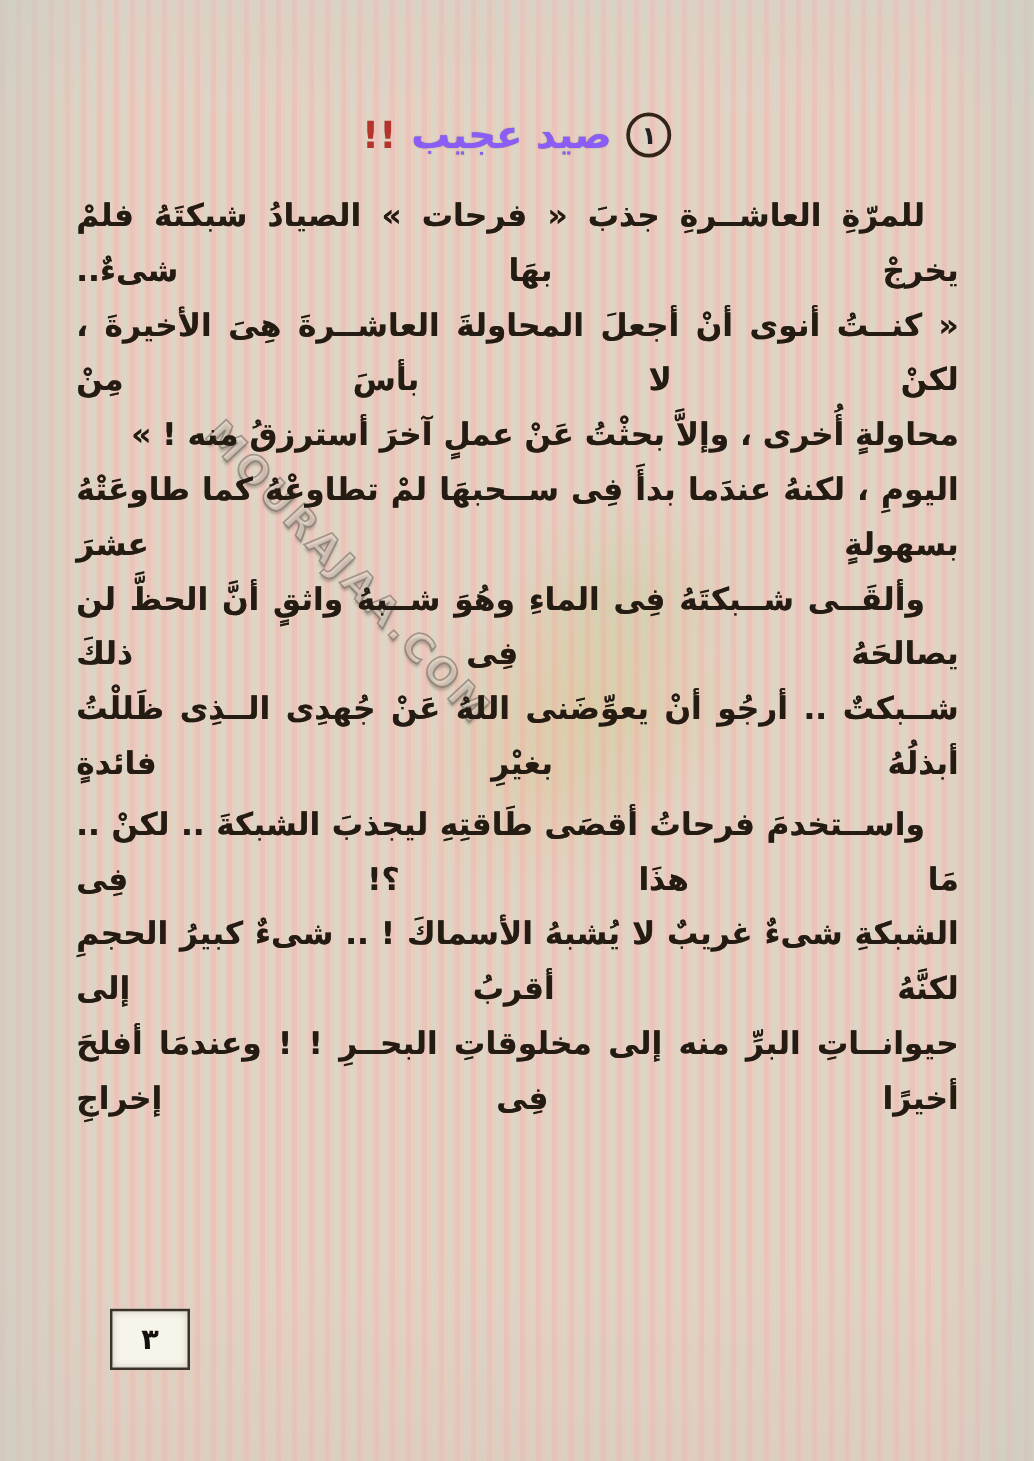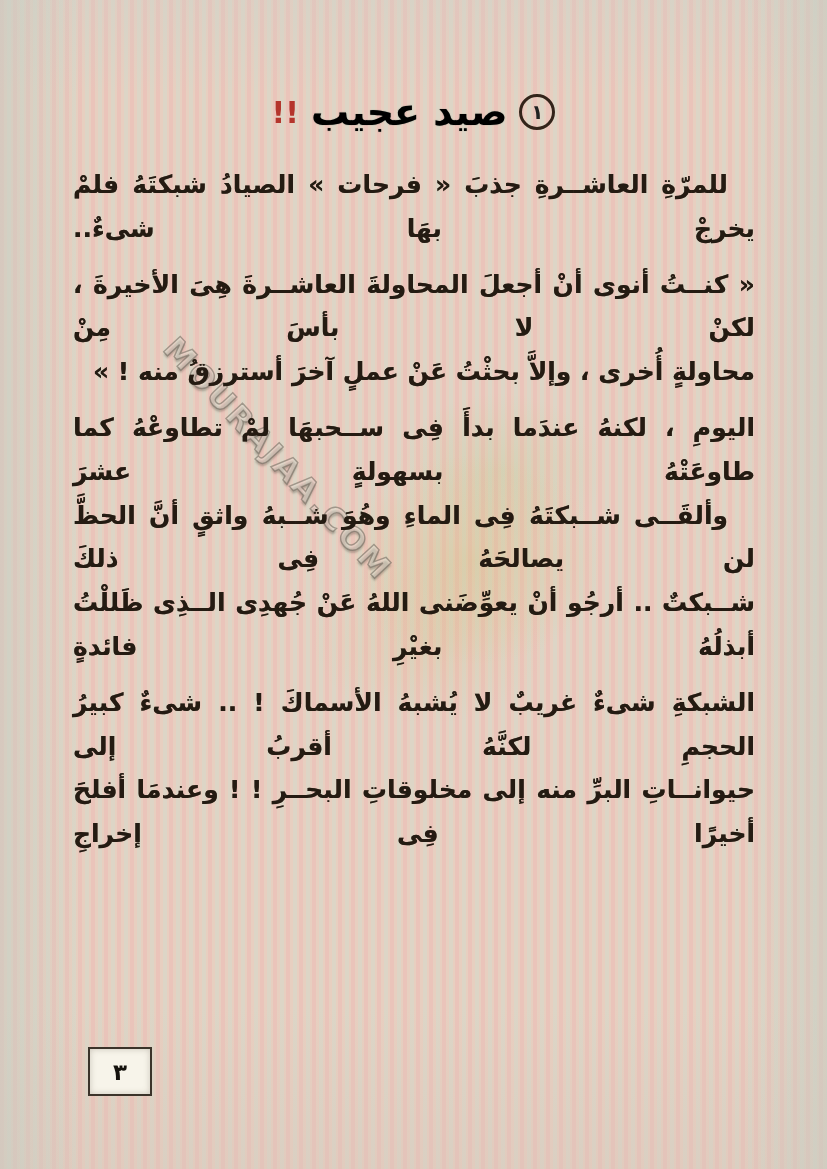--- a/index.html
+++ b/index.html
@@ -28,33 +28,33 @@
     display:flex;flex-direction:row;justify-content:center;align-items:center;
     direction:rtl;gap:12px;
   }
   .chapter-badge{
     width:36px;height:36px;border:3.5px solid #33241a;border-radius:50%;
     display:flex;align-items:center;justify-content:center;
     color:#222;font-size:20px;font-weight:bold;line-height:1;
     box-sizing:border-box;
   }
   .title-text{
-    color:#000000;font-size:38px;font-weight:bold;letter-spacing:0px;
+    color:#8b5cf6;font-size:31px;font-weight:bold;letter-spacing:0px;
     text-shadow:0 0 1px rgba(20,60,50,0.5);
   }
   .title-punct{
     color:#b5352c;font-size:30px;font-weight:bold;
   }
   .story{
     position:absolute;top:151px;left:61px;width:706px;
     direction:rtl;
     color:#241b12;font-size:25px;font-weight:bold;line-height:43.8px;
     text-shadow:0 0 0.5px rgba(30,20,10,0.6);
   }
-  .para{margin:12px;}
+  .para{margin:0;}
   .para:nth-child(4){margin-top:5px;}
   .para:nth-child(5){margin-top:4px;}
   .line{text-align:justify;text-align-last:justify;white-space:normal;}
   .line.end{text-align:left;text-align-last:right;}
   .line.indent{text-indent:27px;}
   .watermark{
     position:absolute;left:183px;top:330px;
     transform:rotate(47deg);transform-origin:left top;
     font-size:31px;font-weight:bold;letter-spacing:3px;
     color:rgba(236,230,219,0.38);
@@ -93,20 +93,21 @@
     <div class="para">
       <div class="line">« كنــتُ أنوى أنْ أجعلَ المحاولةَ العاشــرةَ هِىَ الأخيرةَ ، لكنْ لا بأسَ مِنْ</div>
       <div class="line end">محاولةٍ أُخرى ، وإلاَّ بحثْتُ عَنْ عملٍ آخرَ أسترزقُ منه ! »</div>
     </div>
     <div class="para">
       <div class="line">اليومِ ، لكنهُ عندَما بدأَ فِى ســحبهَا لمْ تطاوعْهُ كما طاوعَتْهُ بسهولةٍ عشرَ</div>
       <div class="line indent">وألقَــى شــبكتَهُ فِى الماءِ وهُوَ شــبهُ واثقٍ أنَّ الحظَّ لن يصالحَهُ فِى ذلكَ</div>
       <div class="line">شــبكتٌ .. أرجُو أنْ يعوِّضَنى اللهُ عَنْ جُهدِى الــذِى ظَللْتُ أبذلُهُ بغيْرِ فائدةٍ</div>
     </div>
     <div class="para">
+      <div class="line indent">واســتخدمَ فرحاتُ أقصَى طَاقتِهِ ليجذبَ الشبكةَ .. لكنْ .. مَا هذَا ؟! فِى</div>
       <div class="line">الشبكةِ شىءٌ غريبٌ لا يُشبهُ الأسماكَ ! .. شىءٌ كبيرُ الحجمِ لكنَّهُ أقربُ إلى</div>
       <div class="line">حيوانــاتِ البرِّ منه إلى مخلوقاتِ البحــرِ ! ! وعندمَا أفلحَ أخيرًا فِى إخراجِ</div>
     </div>
   </div>
 
 <div class="page-number-box">
   <span class="page-number">٣</span>
 </div>
 
 </body></html>

